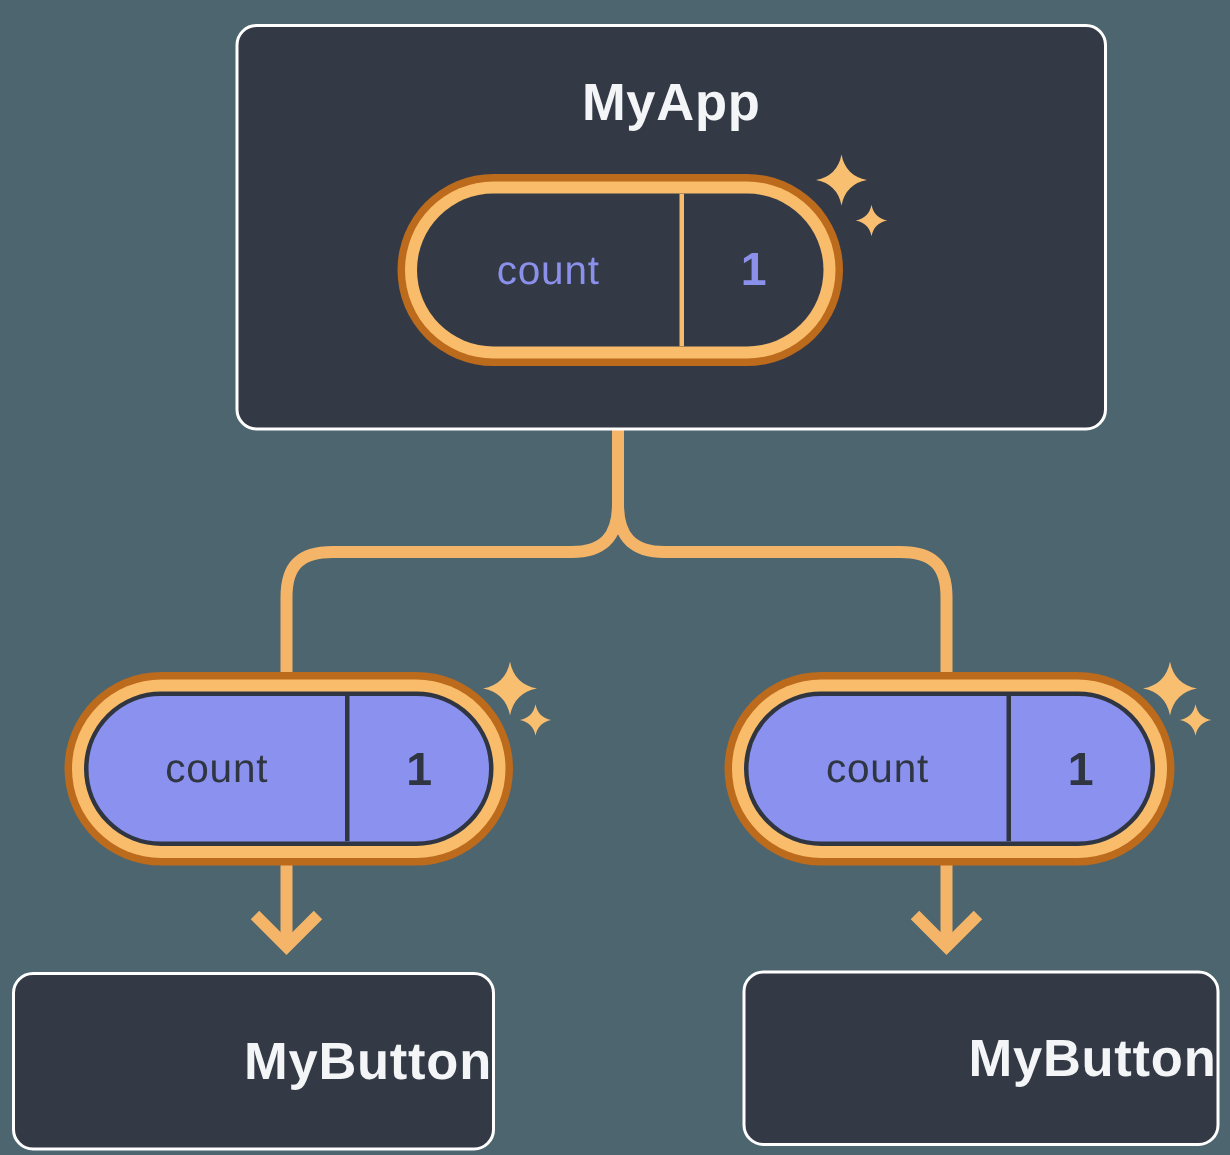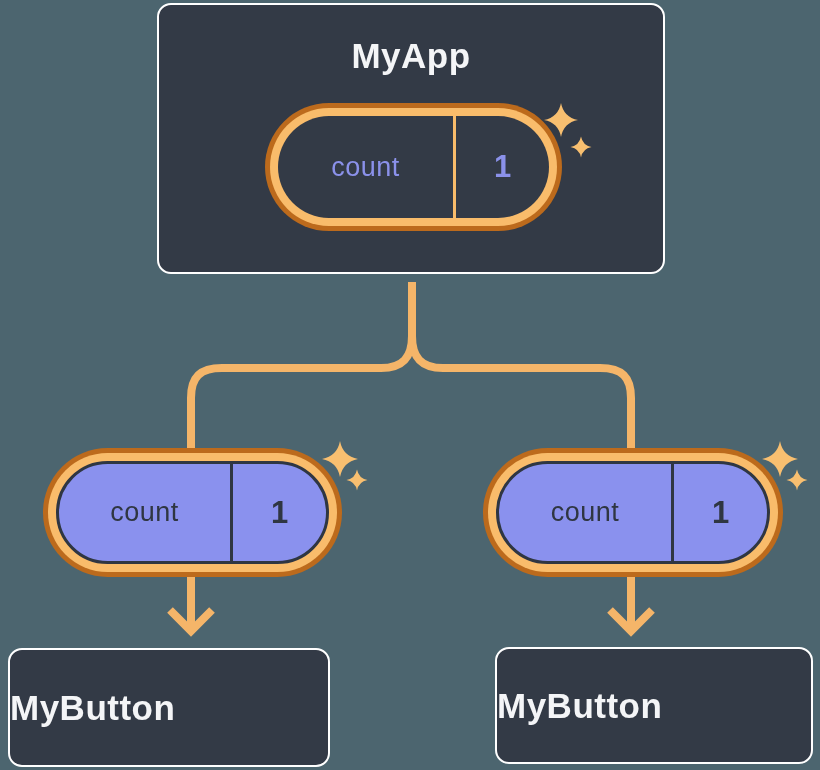--- a/index.html
+++ b/index.html
@@ -15,27 +15,27 @@
     background:var(--bg);
   }
   svg.layer { position:absolute; left:0; top:0; width:820px; height:770px; pointer-events:none; }
   .layer-lines { z-index:1; }
   .layer-sparkles { z-index:4; }
 
   .node {
     position:absolute; background:var(--node-fill);
     border:2px solid var(--node-border); border-radius:14px; z-index:2;
   }
-  .node-root { left:157px; top:3px; width:508px; height:271px; padding-top:33px; }
+  .node-root { left:157px; top:16px; width:581px; height:271px; padding-top:33px; }
   .node-title {
     text-align:center; color:var(--title-text); font-size:35px; font-weight:600;
     letter-spacing:0.5px; line-height:36px;
   }
   .node-leaf {
-    display:flex; align-items:center; justify-content:flex-start;
+    display:flex; align-items:center; justify-content:flex-end;
   }
   .node-leaf-left  { left:8px;   top:648px; width:322px; height:119px; }
   .node-leaf-right { left:495px; top:647px; width:318px; height:117px; }
 
   .pill {
     position:absolute; border-radius:999px; background:var(--ring-dark);
     padding:5px; z-index:3;
   }
   .pill-root  { left:106px; top:98px; width:297px; height:128px; }
   .pill-left  { left:43px;  top:448px; width:299px; height:129px; }

